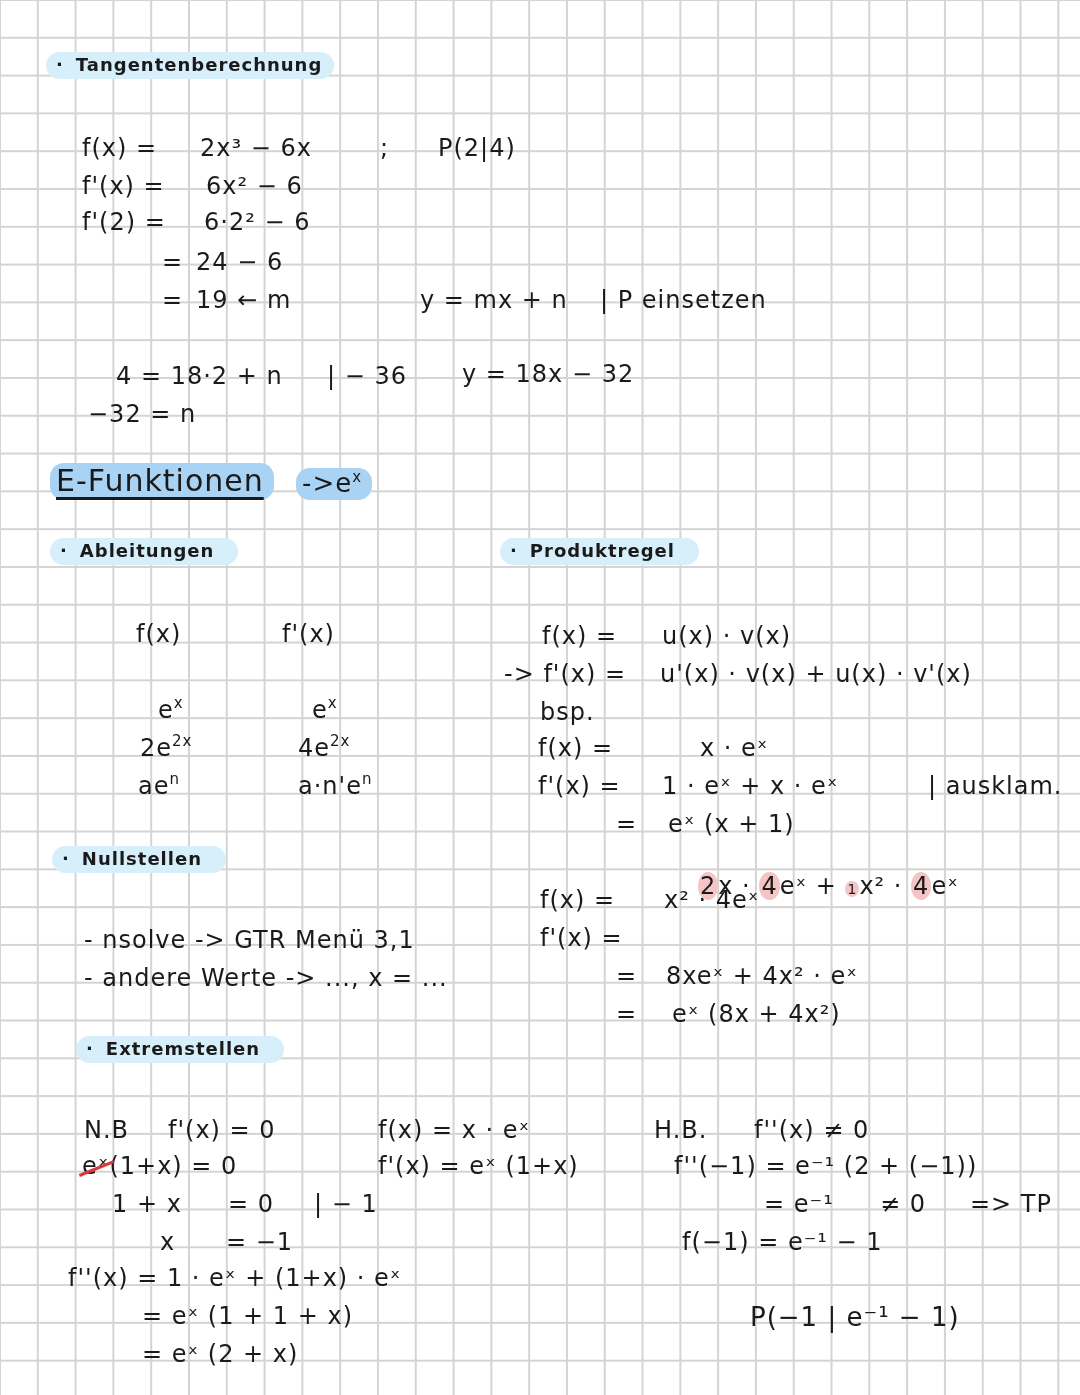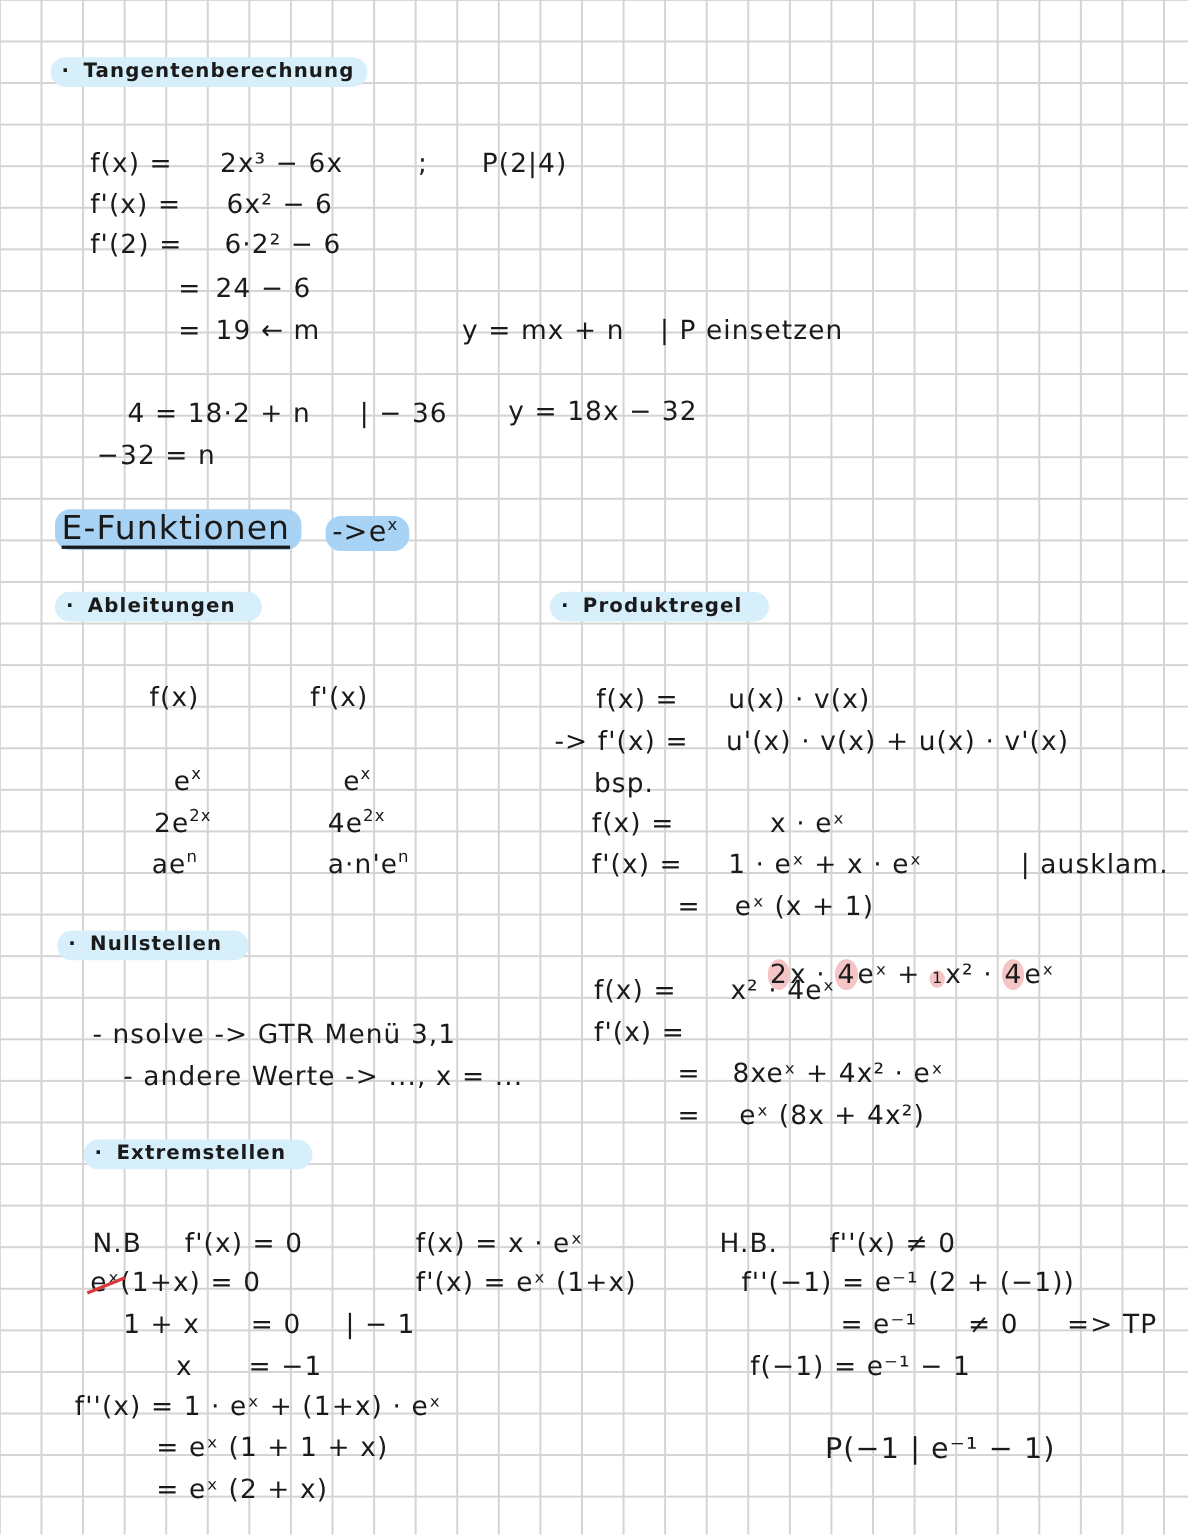--- a/index.html
+++ b/index.html
@@ -101,21 +101,21 @@
 </div>
 <div class="t" style="left:616px;top:964px;">=</div>
 <div class="t" style="left:666px;top:964px;">8xeˣ + 4x² · eˣ</div>
 <div class="t" style="left:616px;top:1002px;">=</div>
 <div class="t" style="left:672px;top:1002px;">eˣ (8x + 4x²)</div>
 
 <div class="t heading" style="left:52px;top:850px;text-align:right;">
   <span class="hl-light" style="padding-right:24px;"><span class="dot">·</span><span>Nullstellen</span></span>
 </div>
 <div class="t" style="left:84px;top:928px;">- nsolve -&gt; GTR Menü 3,1</div>
-<div class="t" style="left:84px;top:966px;margin-left:28px;">- andere Werte -&gt; ..., x = ...</div>
+<div class="t" style="left:84px;top:966px;">- andere Werte -&gt; ..., x = ...</div>
 
 <div class="t heading" style="left:40px;top:1040px;margin-left:36px;">
   <span class="hl-light" style="padding-right:24px;"><span class="dot">·</span><span>Extremstellen</span></span>
 </div>
 
 <div class="t" style="left:84px;top:1118px;">N.B</div>
 <div class="t" style="left:168px;top:1118px;">f'(x) = 0</div>
 <div class="t" style="left:82px;top:1154px;"><span class="strike">eˣ</span><span>(1+x) = 0</span></div>
 <div class="t" style="left:112px;top:1192px;">1 + x</div>
 <div class="t" style="left:228px;top:1192px;">= 0</div>

